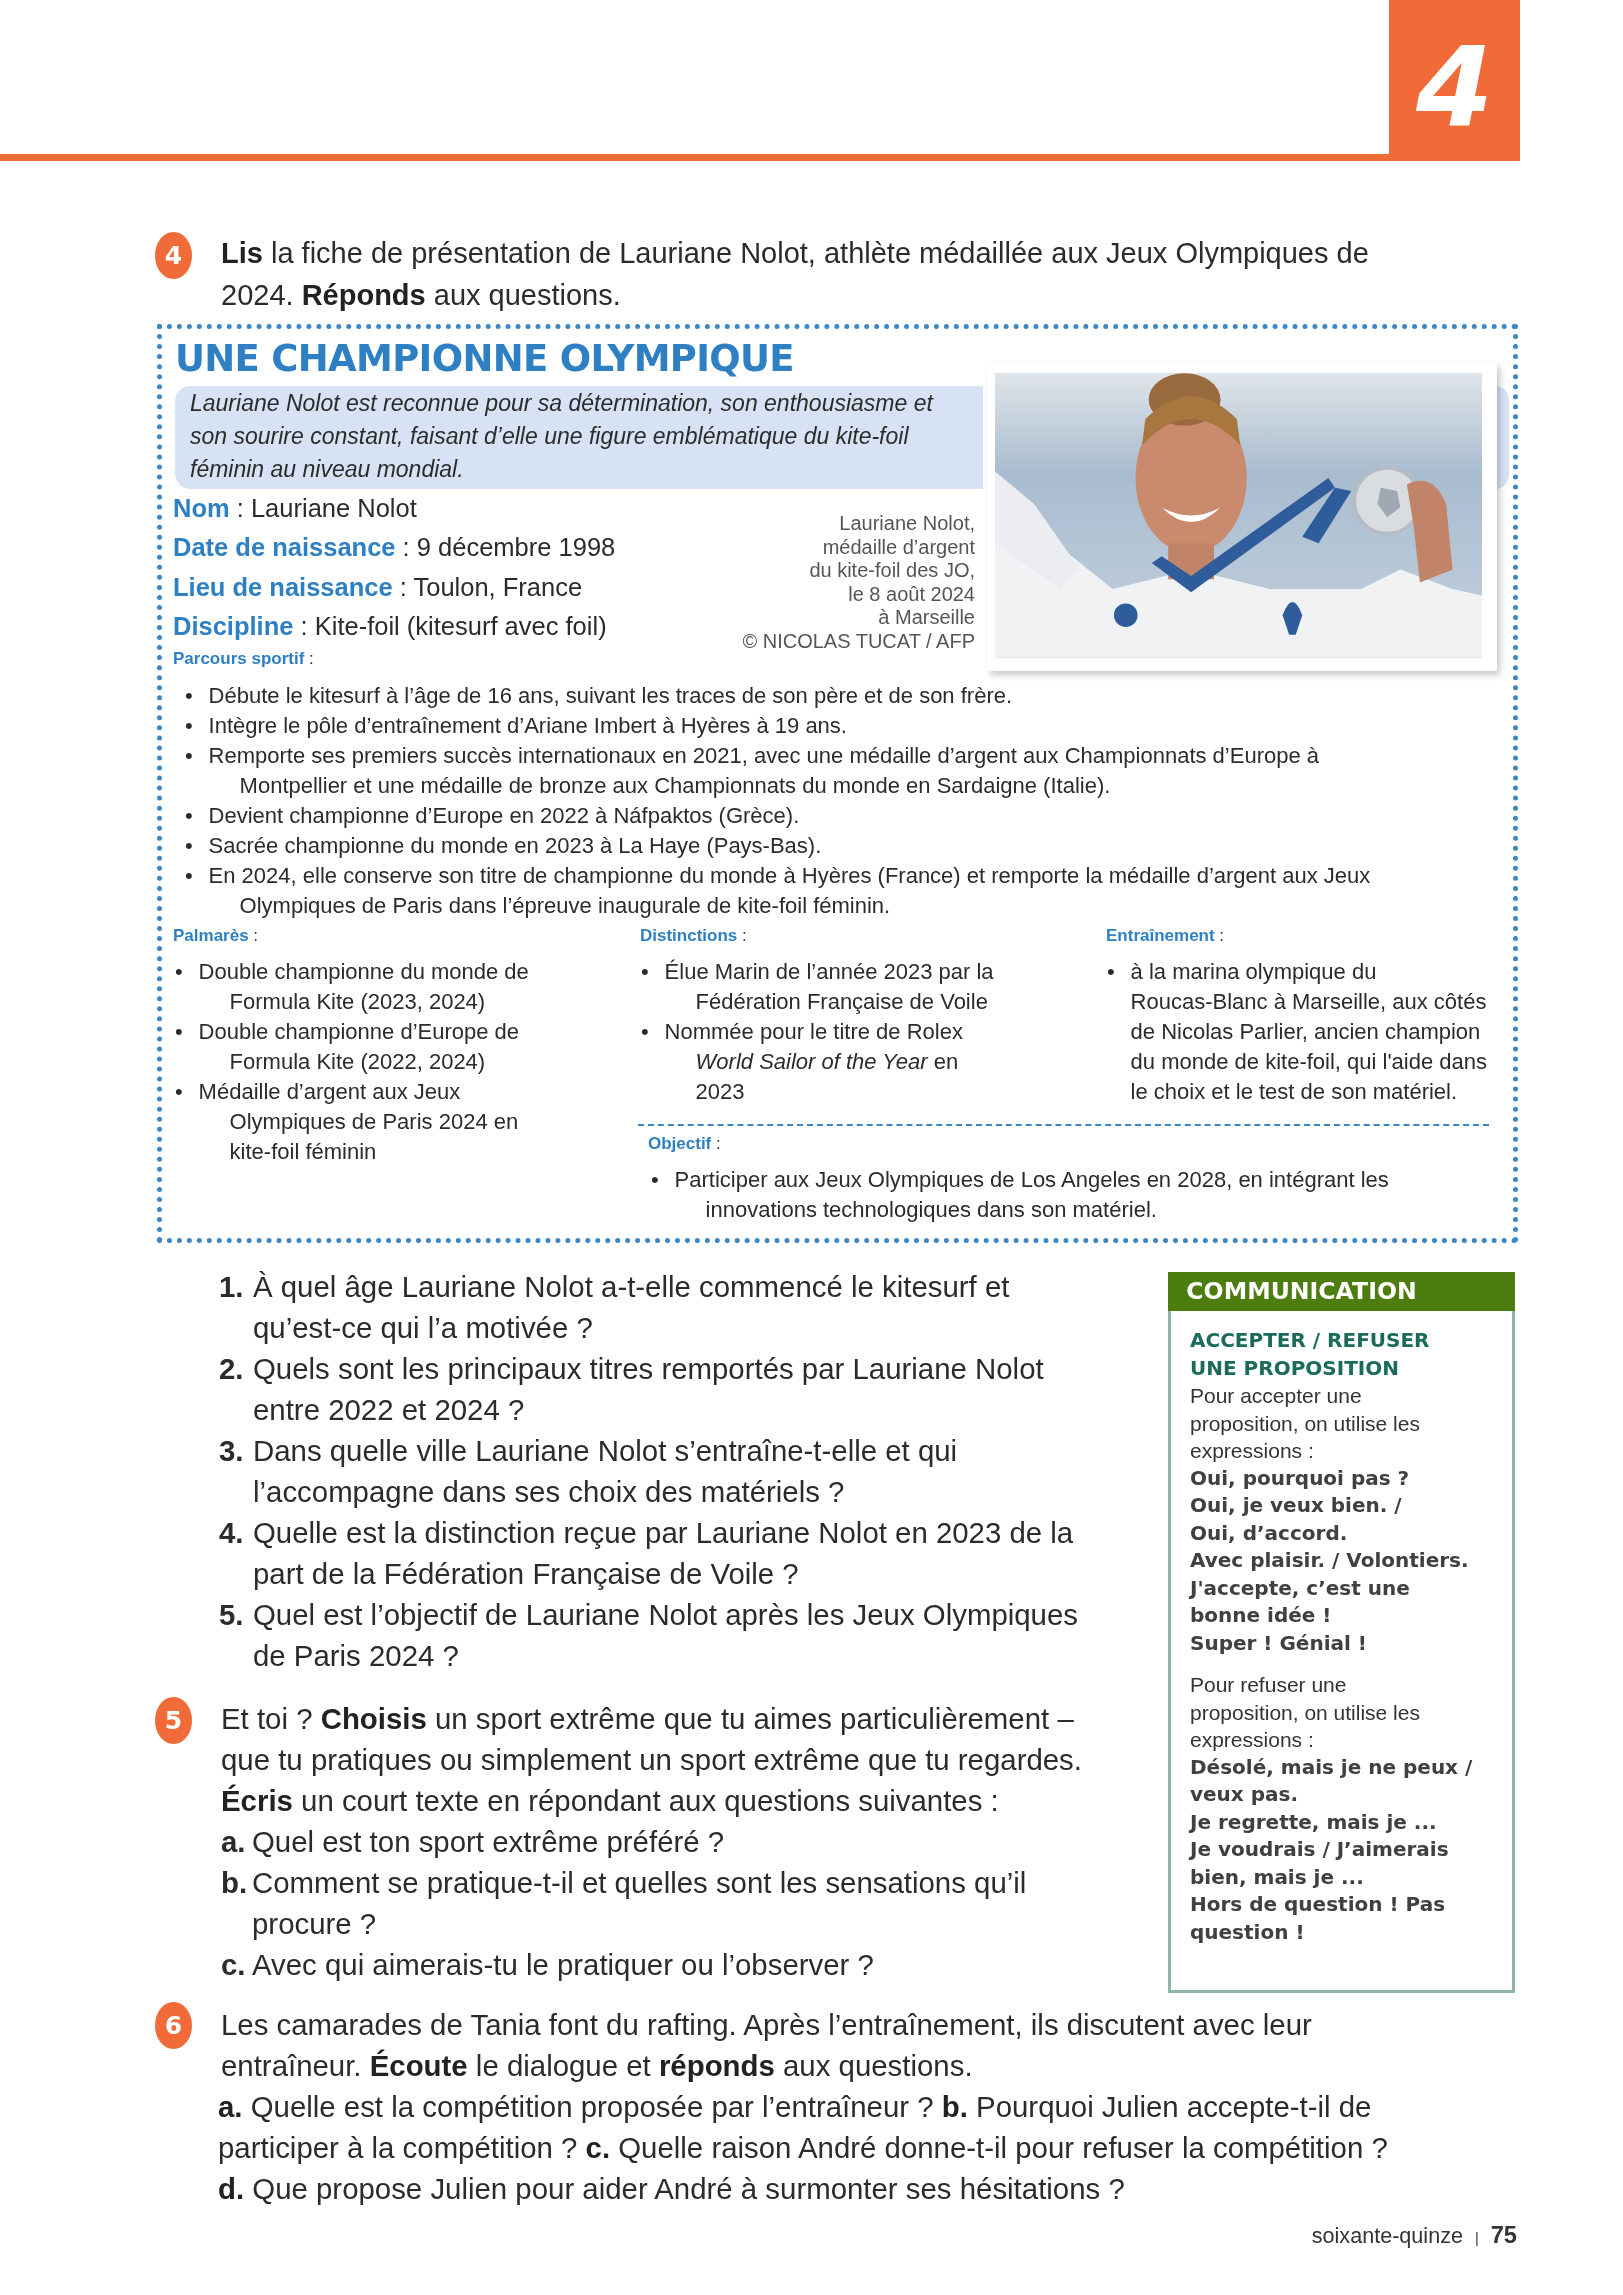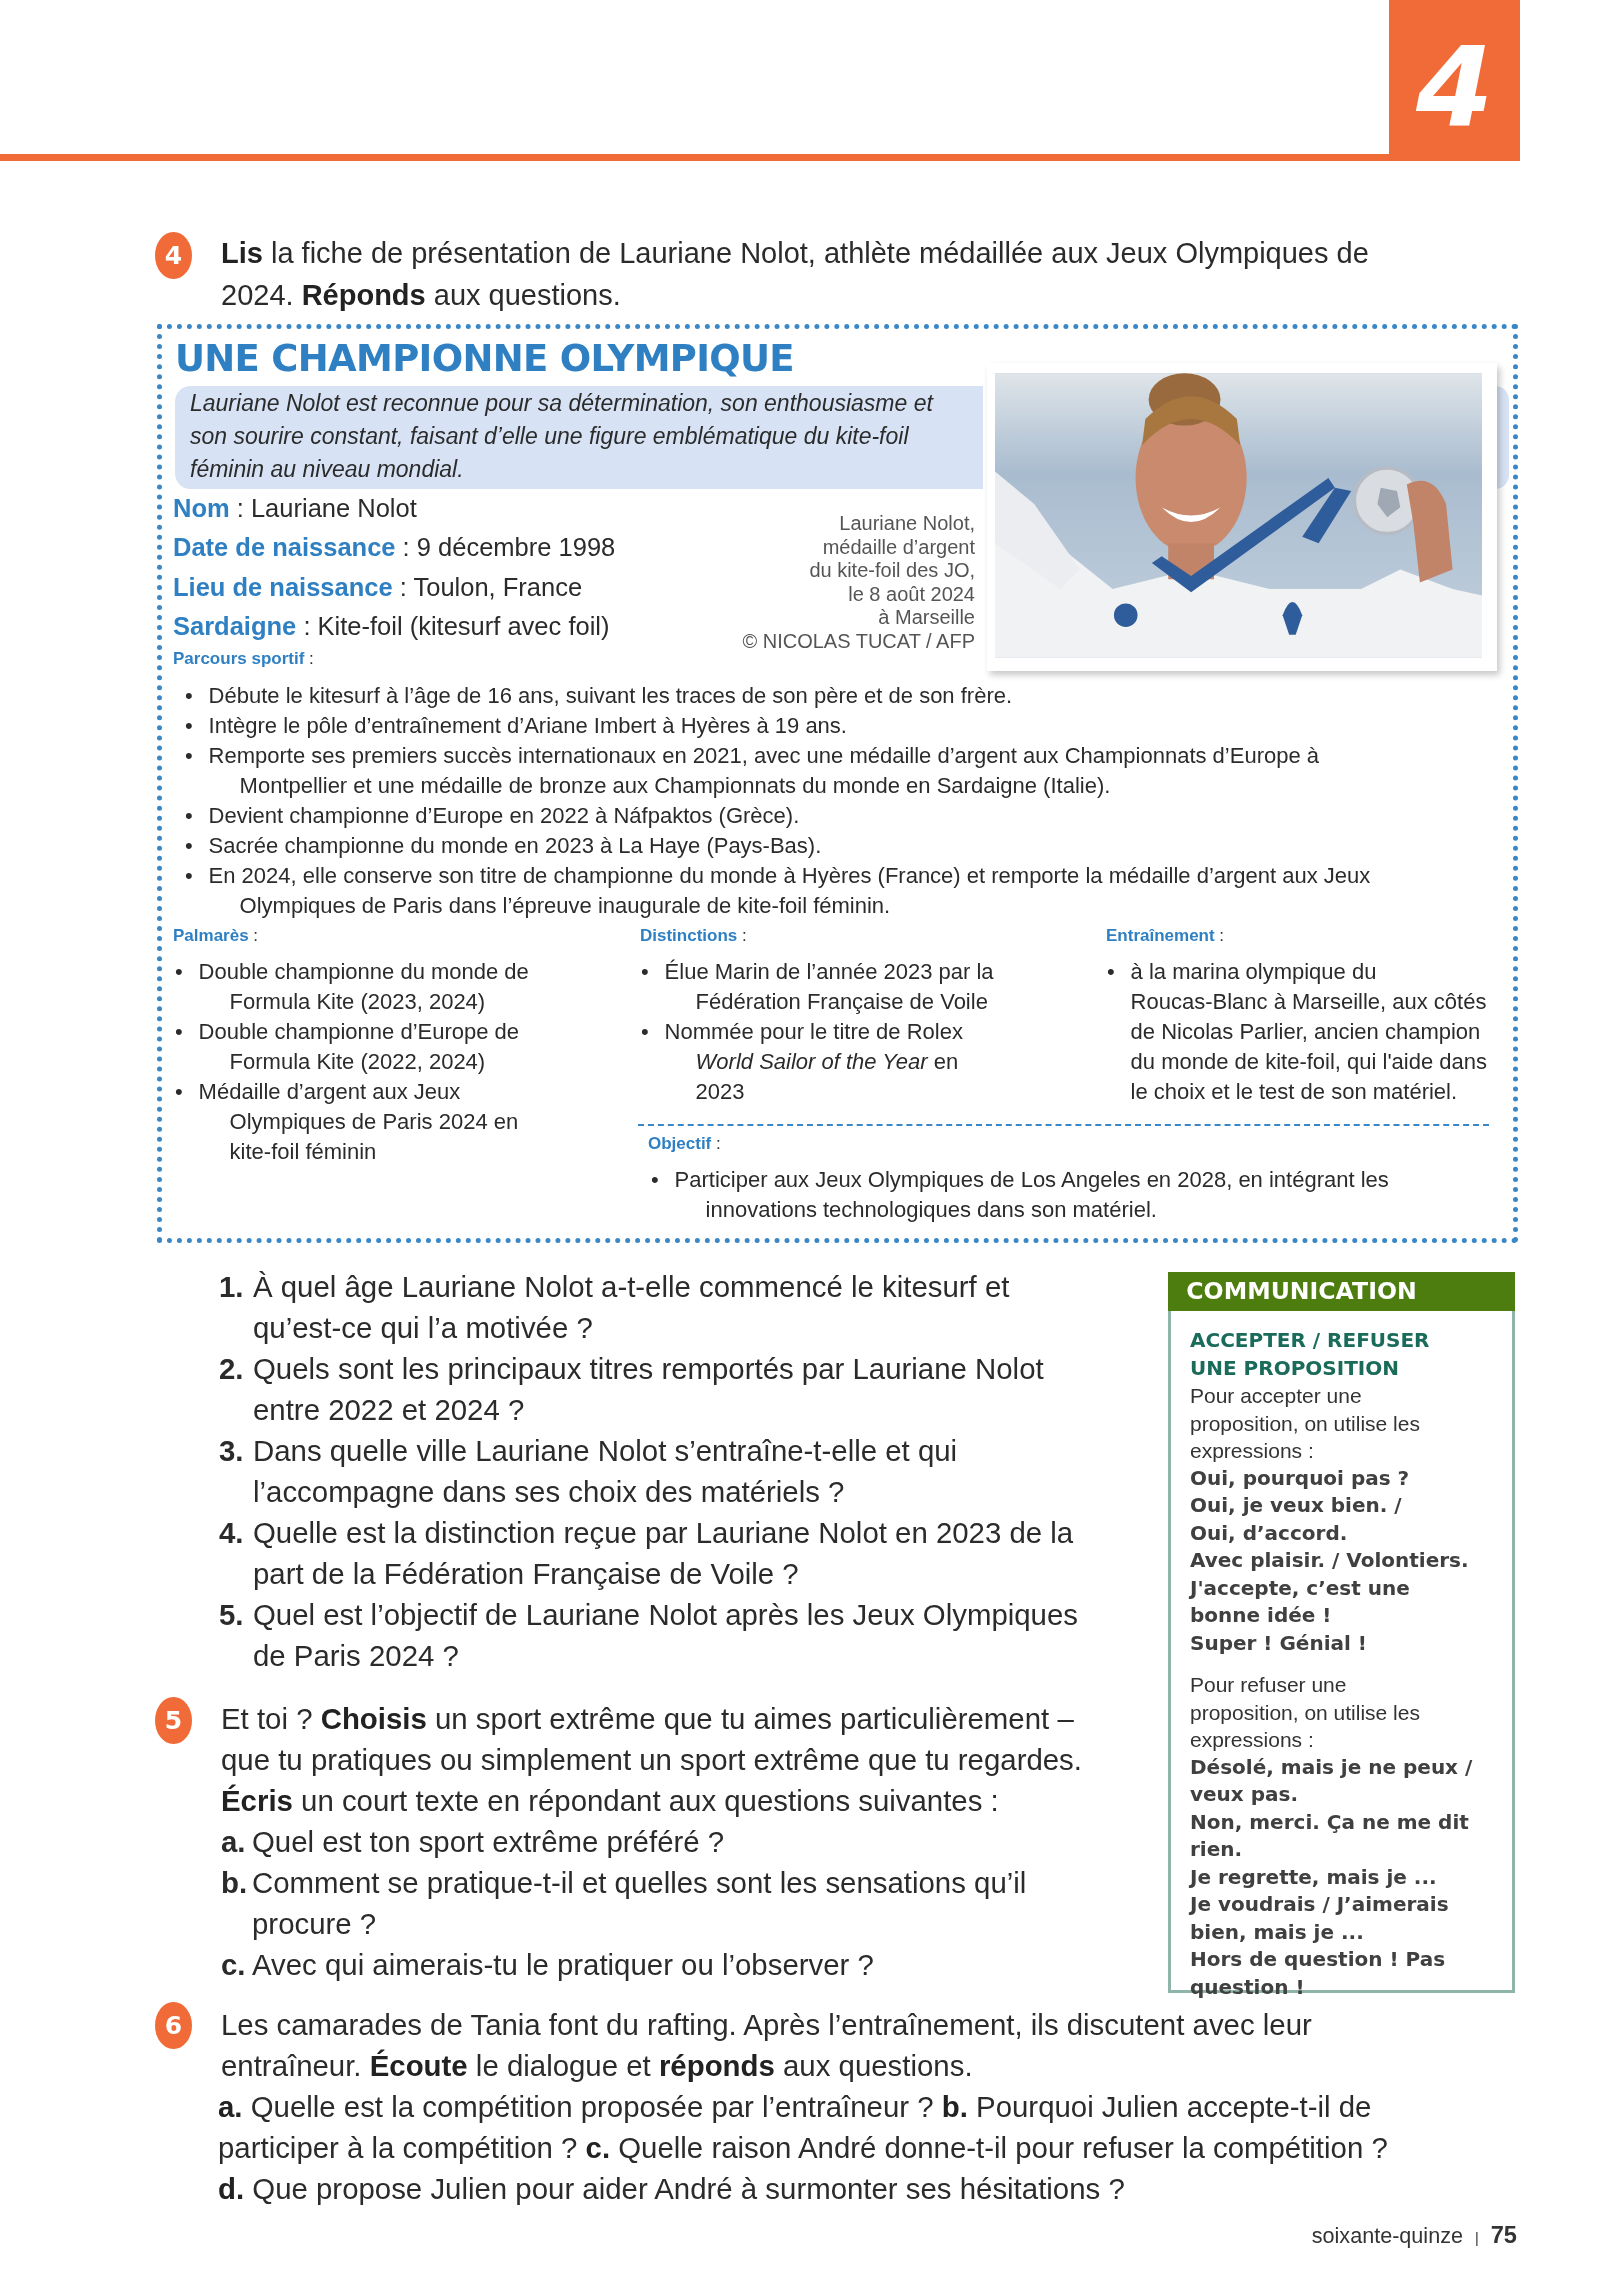--- a/index.html
+++ b/index.html
@@ -92,21 +92,21 @@
 <div class="field" style="top:492px;">
   <span class="lbl">Nom</span><span> : Lauriane Nolot</span>
 </div>
 <div class="field" style="top:531px;">
   <span class="lbl">Date de naissance</span><span> : 9 décembre 1998</span>
 </div>
 <div class="field" style="top:571px;">
   <span class="lbl">Lieu de naissance</span><span> : Toulon, France</span>
 </div>
 <div class="field" style="top:610px;">
-  <span class="lbl">Sardaigne</span><span> : Kite-foil (kitesurf avec foil)</span>
+  <span class="lbl">Discipline</span><span> : Kite-foil (kitesurf avec foil)</span>
 </div>
 
 <div class="caption">
   <div>Lauriane Nolot,</div>
   <div>médaille d’argent</div>
   <div>du kite-foil des JO,</div>
   <div>le 8 août 2024</div>
   <div>à Marseille</div>
   <div>© NICOLAS TUCAT / AFP</div>
 </div>
@@ -242,21 +242,20 @@
   <div class="comm-bold">Avec plaisir. / Volontiers.</div>
   <div class="comm-bold">J'accepte, c’est une</div>
   <div class="comm-bold">bonne idée !</div>
   <div class="comm-bold">Super ! Génial !</div>
   <div style="height:14.4px;"></div>
   <div class="comm-norm">Pour refuser une</div>
   <div class="comm-norm">proposition, on utilise les</div>
   <div class="comm-norm">expressions :</div>
   <div class="comm-bold">Désolé, mais je ne peux /</div>
   <div class="comm-bold">veux pas.</div>
-  <div class="comm-bold">Non, merci. Ça ne me dit rien.</div>
   <div class="comm-bold">Je regrette, mais je ...</div>
   <div class="comm-bold">Je voudrais / J’aimerais</div>
   <div class="comm-bold">bien, mais je ...</div>
   <div class="comm-bold">Hors de question ! Pas</div>
   <div class="comm-bold">question !</div>
 </div>
 
 <div class="footer">
   <span>soixante-quinze</span>
   &nbsp;<span style="font-size:14.4px;">|</span>&nbsp;

